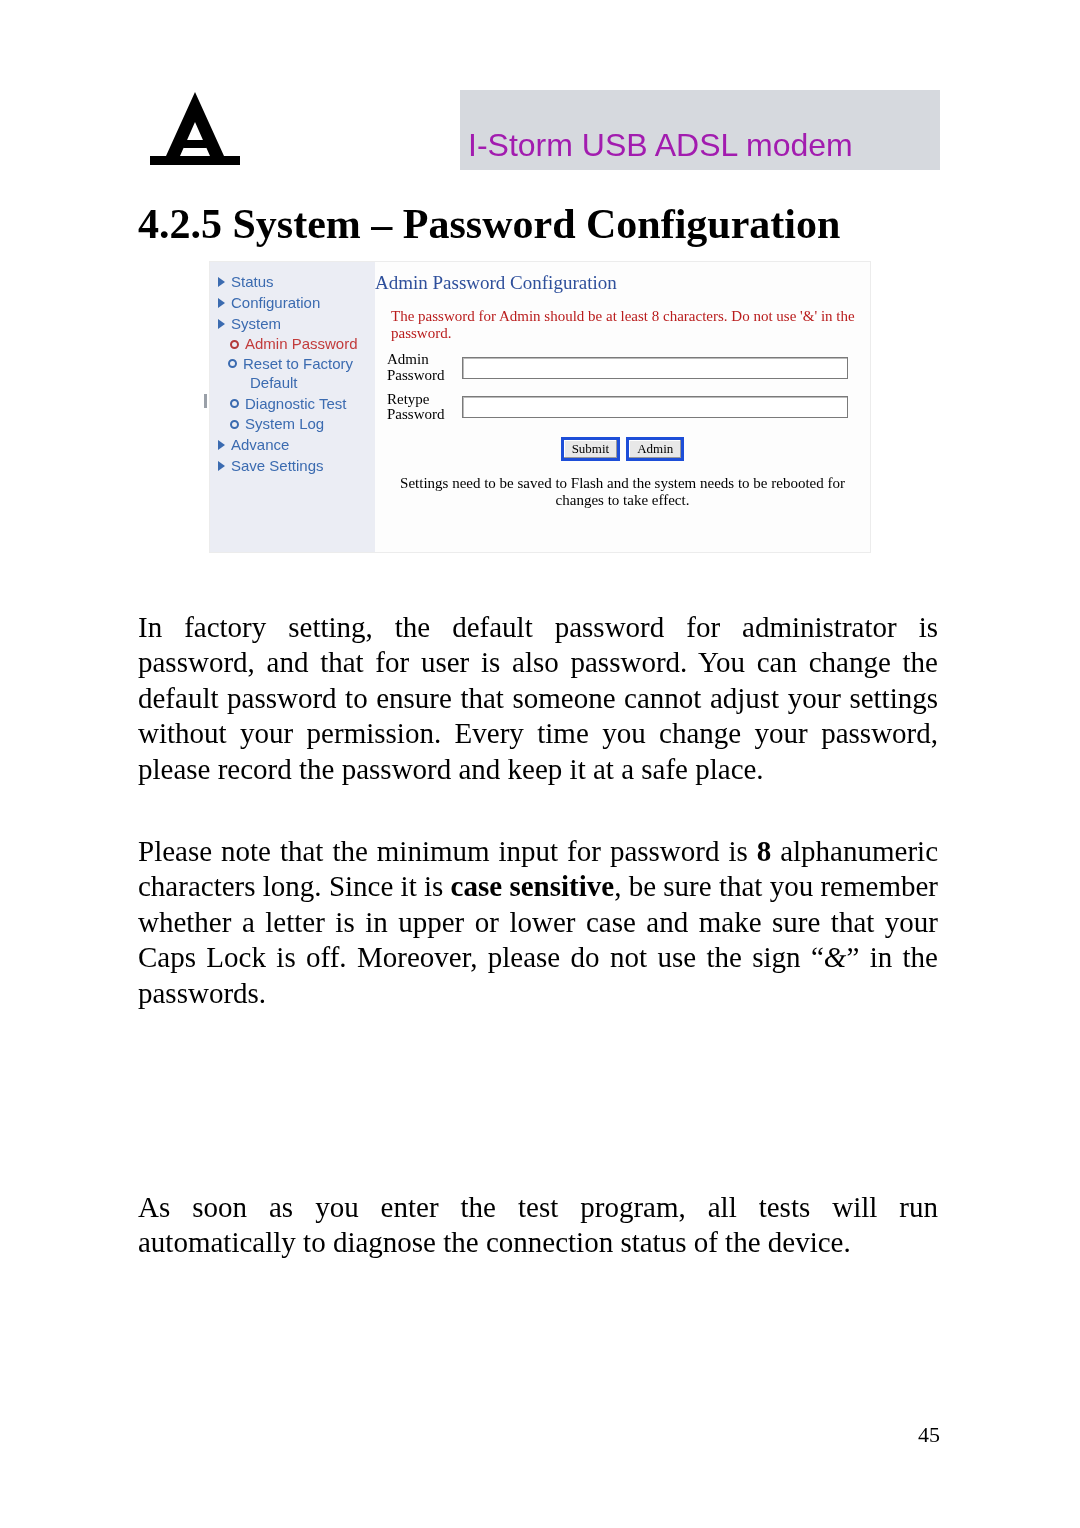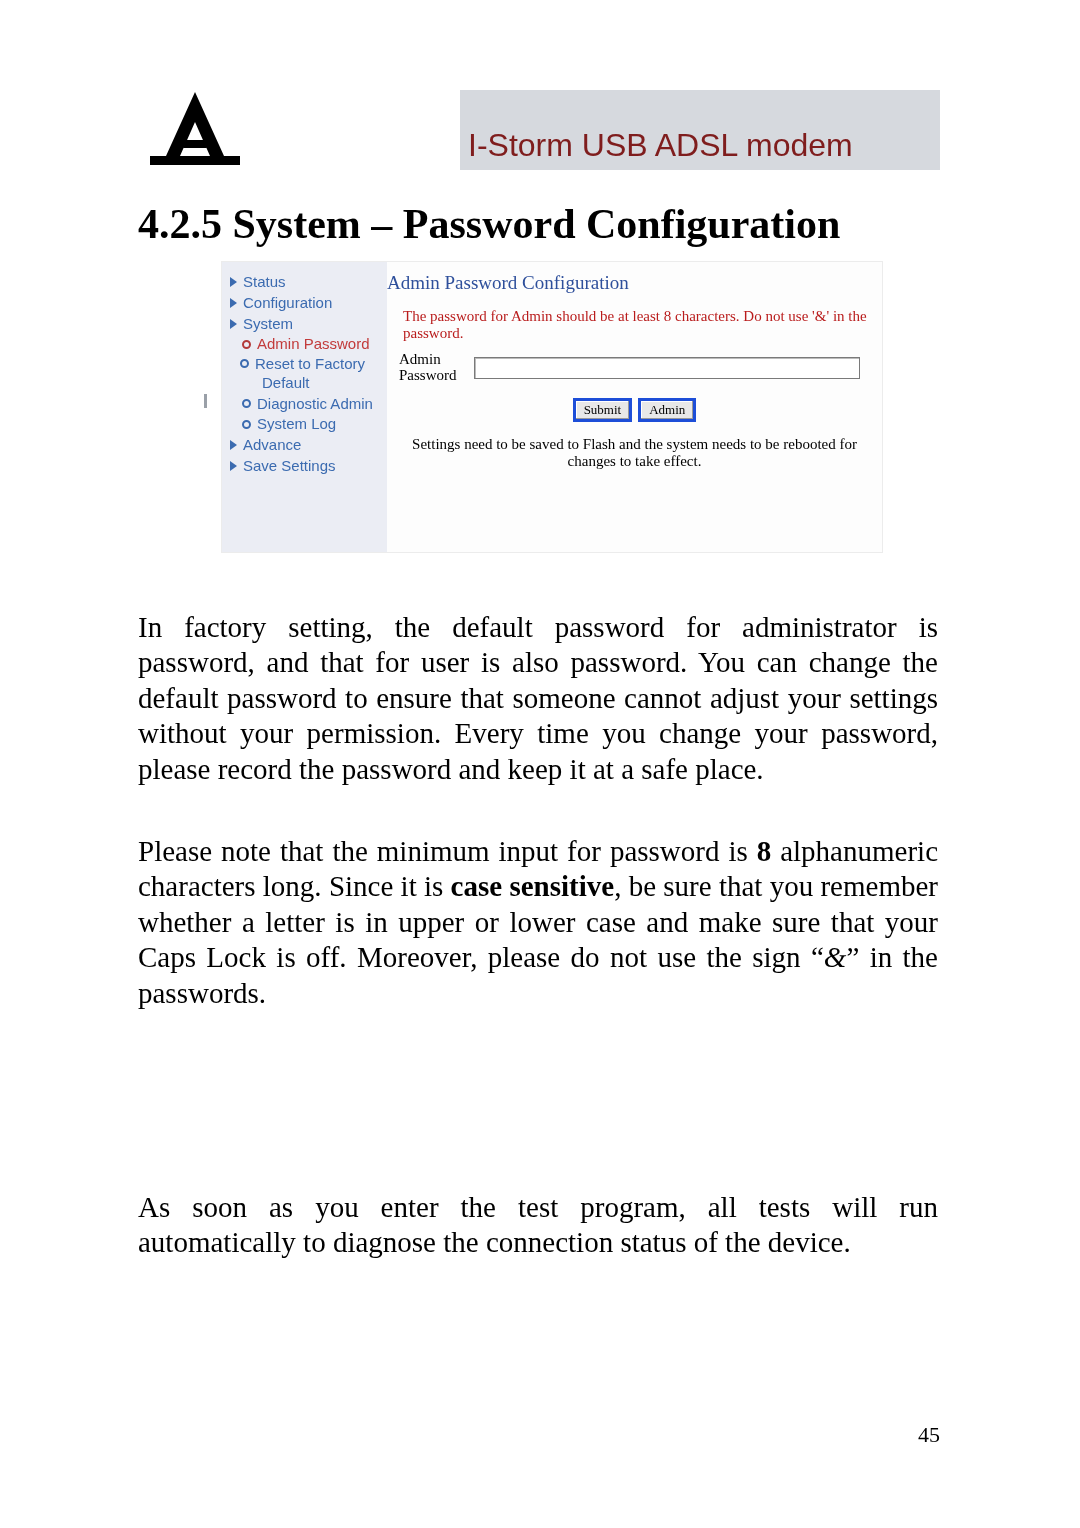--- a/index.html
+++ b/index.html
@@ -25,21 +25,21 @@
     width: 480px;
     height: 80px;
     background: #d6d9de;
     display: flex;
     align-items: flex-end;
     justify-content: flex-start;
     padding: 0 10px 6px 8px;
     box-sizing: border-box;
     font-family: Arial, Helvetica, sans-serif;
     font-size: 32px;
-    color: #7f1d1d;
+    color: #a21caf;
   }
   .logo-wrap {
     position: absolute;
     left: 150px;
     top: 90px;
   }
   .logo-svg { display:block; }
 
   
   .h1 {
@@ -55,21 +55,20 @@
 
   
   .shot {
     position: absolute;
     left: 210px;
     top: 262px;
     width: 660px;
     height: 290px;
     background: #fff;
     box-shadow: 0 0 0 1px #ececec;
-    margin-left: 12px;
   }
   .shot .sidebar {
     position: absolute;
     left: 0; top: 0;
     width: 165px;
     height: 100%;
     background: #ebedf4;
     font-family: Arial, Helvetica, sans-serif;
     font-size: 15px;
     padding-top: 10px;
@@ -235,21 +234,21 @@
         </div>
         <div class="sb-row sub2">
            <span class="dot"></span>
            <span>Reset to Factory</span>
         </div>
         <div class="sb-row subLabel">
            <span>Default</span>
         </div>
         <div class="sb-row sub">
            <span class="dot"></span>
-           <span>Diagnostic Admin</span>
+           <span>Diagnostic Test</span>
         </div>
         <div class="sb-row sub">
            <span class="dot"></span>
            <span>System Log</span>
         </div>
         <div class="sb-row">
            <span class="tri"></span>
            <span>Advance</span>
         </div>
         <div class="sb-row">
@@ -258,20 +257,24 @@
         </div>
      </div>
 
      <div class="content">
         <div class="title">Admin Password Configuration</div>
         <div class="hint">The password for Admin should be at least 8 characters. Do not use '&amp;' in the password.</div>
         <div class="form-row">
            <div class="lab">Admin Password</div>
            <input type="password" style="">
         </div>
+        <div class="form-row">
+           <div class="lab">Retype Password</div>
+           <input type="password" style="">
+        </div>
         <div class="btn-row">
            <button>Submit</button>
            <button>Admin</button>
         </div>
         <div class="foot">Settings need to be saved to Flash and the system needs to be rebooted for changes to take effect.</div>
      </div>
   </div>
 
   <div class="para p1">In factory setting, the default password for administrator is password, and that for user is also password. You can change the default password to ensure that someone cannot adjust your settings without your permission. Every time you change your password, please record the password and keep it at a safe place.</div>
 

